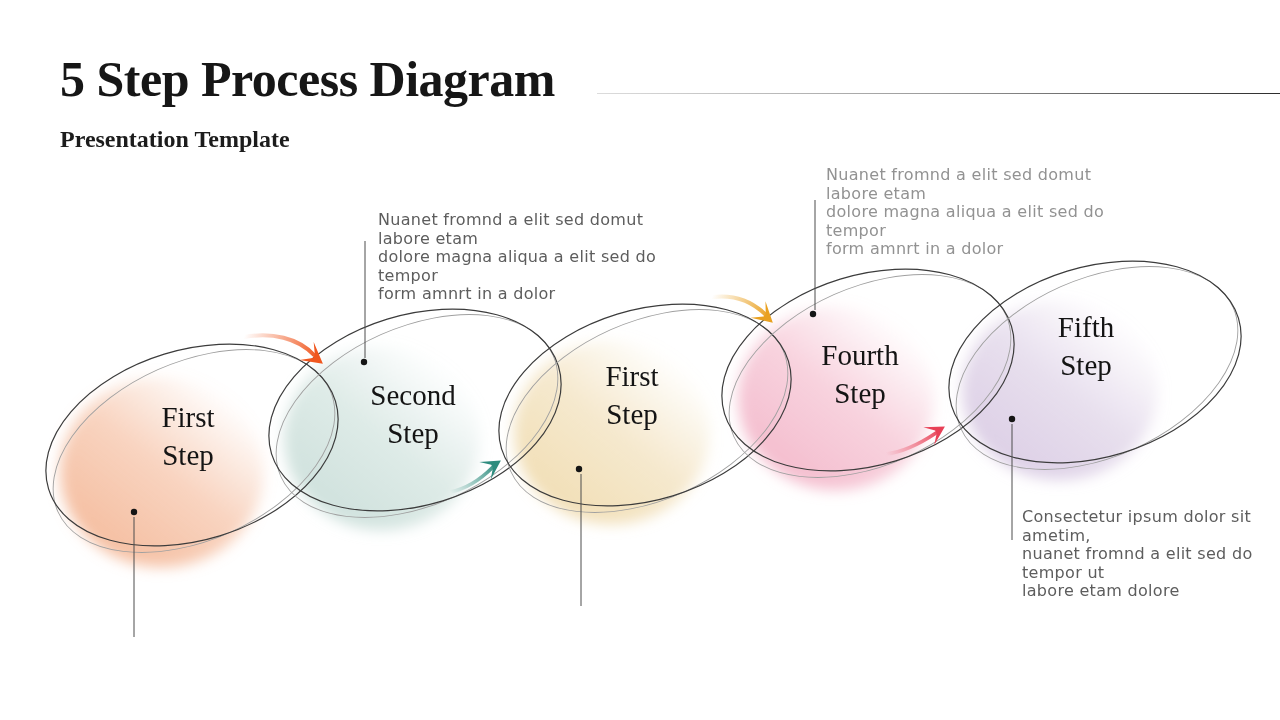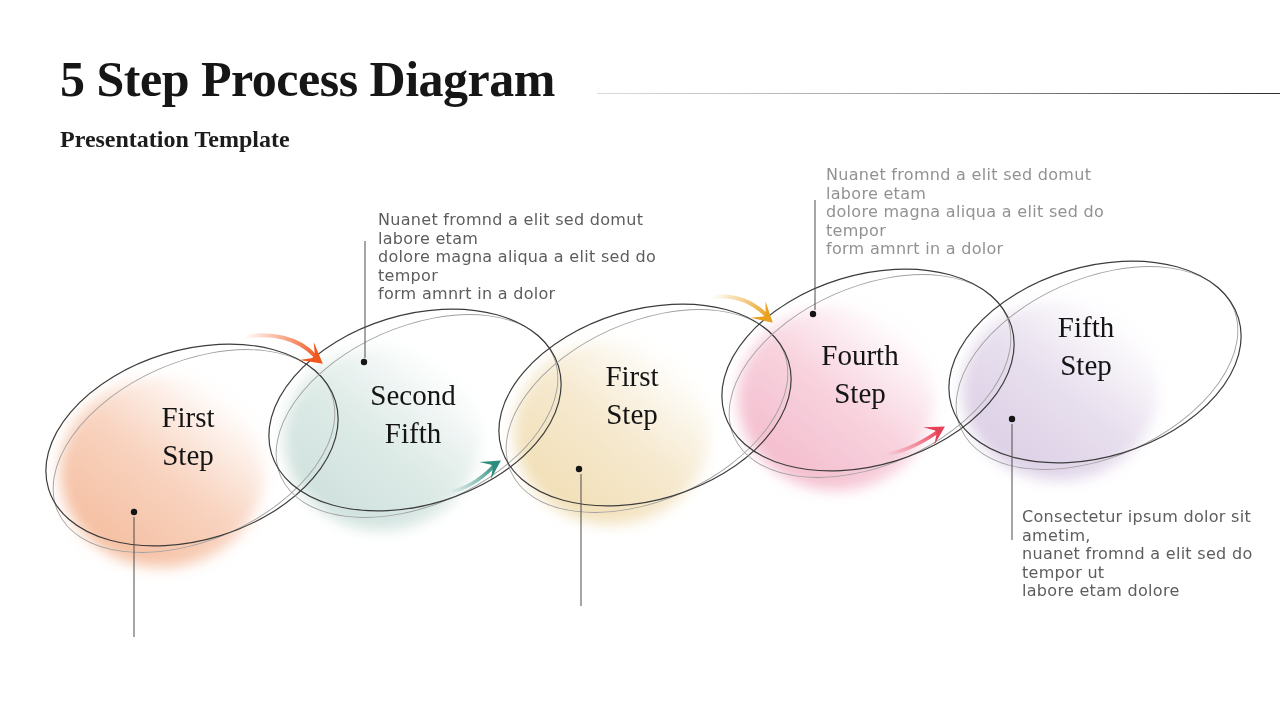--- a/index.html
+++ b/index.html
@@ -156,21 +156,21 @@
     </g>
     <g>
       <path d="M 886,454 C 904,452 921,443 936,433" fill="none" stroke="url(#arrG3)" stroke-width="3.6" stroke-linecap="round"></path>
       <path d="M 1 0 L -17 -10 L -9 -1.5 L -9 1.5 L -17 10 Z" transform="translate(944,427) rotate(-31) scale(1.05)" fill="#E84056"></path>
     </g>
   </svg>
 
   <div class="step-label lbl-1">First
 Step</div>
   <div class="step-label lbl-2">Second
-Fifth</div>
+Step</div>
   <div class="step-label lbl-3">First
 Step</div>
   <div class="step-label lbl-4">Fourth
 Step</div>
   <div class="step-label lbl-5">Fifth
 Step</div>
 
   <div class="note note-2">Nuanet fromnd a elit sed domut labore etam
 dolore magna aliqua a elit sed do tempor
 form amnrt in a dolor</div>

